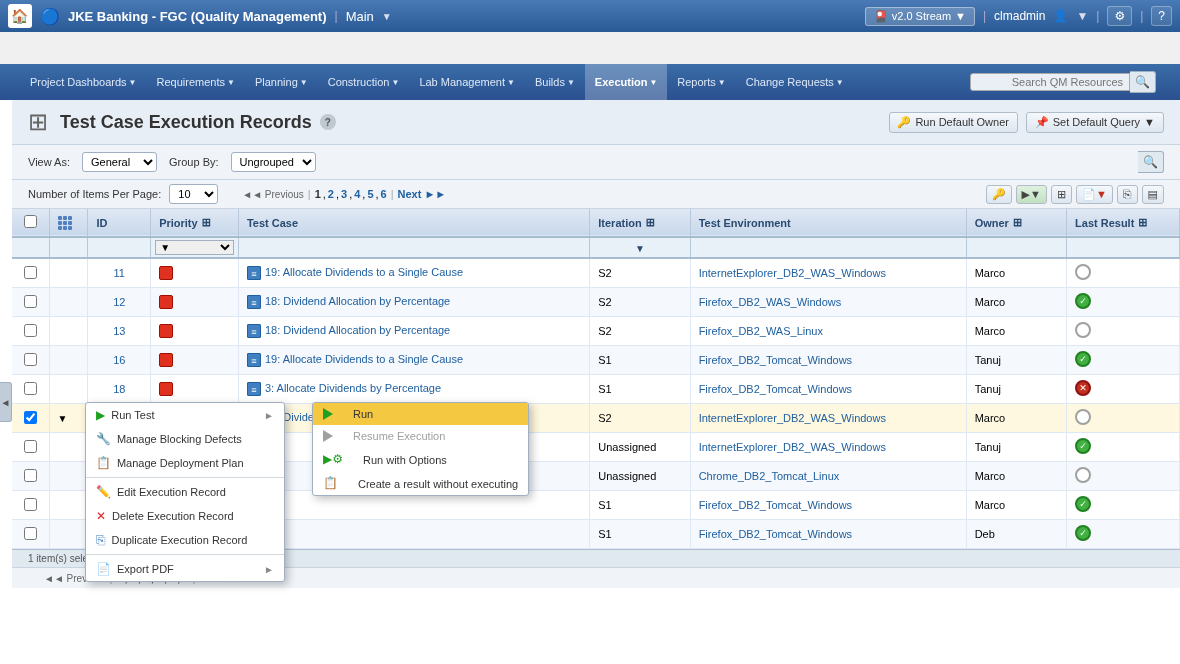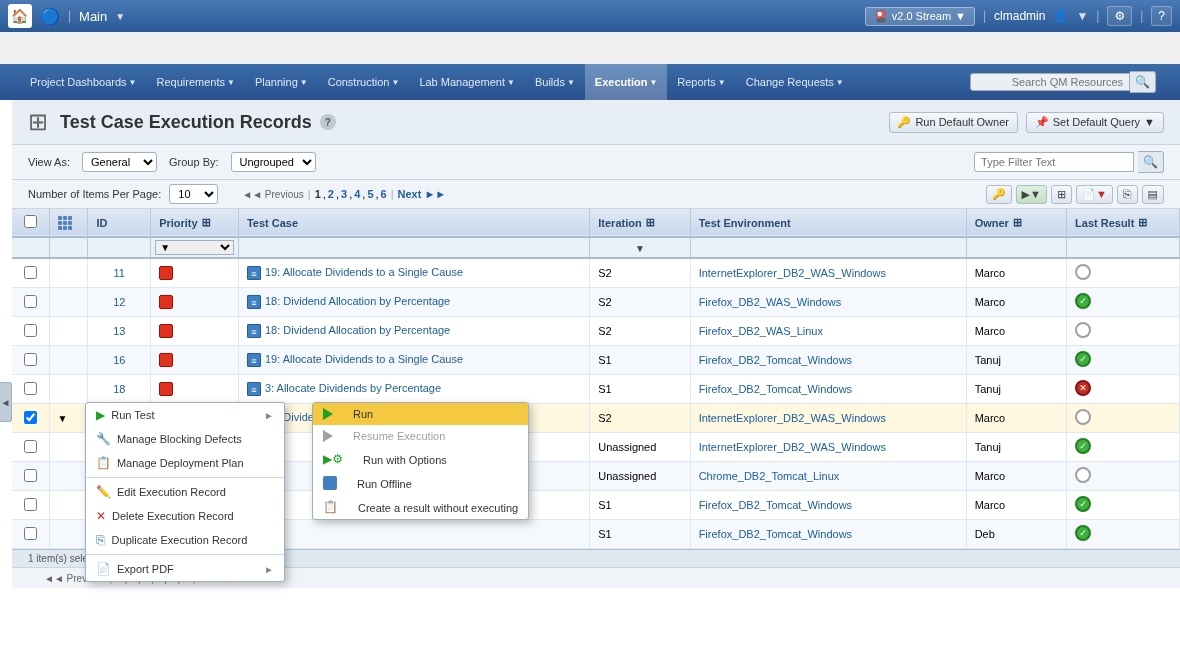--- a/index.html
+++ b/index.html
@@ -439,20 +439,21 @@
       background: #5080c0;
       border-radius: 1px;
     }
   </style>
 </head>
 <body>
 
 <div class="title-bar">
   <div class="app-icon">🏠</div>
   <span style="font-size:16px;">🔵</span>
+  <span class="app-name">JKE Banking - FGC (Quality Management)</span>
   <span style="color:#aac;">|</span>
   <span style="font-size:13px; color:white;">Main</span>
   <span style="font-size:10px; cursor:pointer; color:#dde;">▼</span>
   <div class="right-controls">
     <div class="stream-badge">
       <span>🎴</span>
       <span>v2.0 Stream</span>
       <span>▼</span>
     </div>
     <span style="color:#aac;">|</span>
@@ -540,21 +541,20 @@
         <option>Detailed</option>
       </select>
       <label>Group By:</label>
       <select>
         <option>Ungrouped</option>
         <option>Priority</option>
         <option>Owner</option>
         <option>Iteration</option>
       </select>
       <div class="toolbar-right">
-        <input type="text" class="filter-input" placeholder="Type Filter Text" style="">
         <div class="filter-btn">🔍</div>
       </div>
     </div>
 
     <div class="pagination-bar">
       <label>Number of Items Per Page:</label>
       <select>
         <option>10</option>
         <option>25</option>
         <option>50</option>
@@ -882,22 +882,18 @@
     </div>
     <div class="submenu-item disabled">
       <span style="display:inline-block;width:0;height:0;border-style:solid;border-width:6px 0 6px 10px;border-color:transparent transparent transparent #a0a0a0;"></span>
       <span>Resume Execution</span>
     </div>
     <div class="submenu-item">
       <span style="font-size:12px; color:#20a020;">▶⚙</span>
       <span>Run with Options</span>
     </div>
     <div class="submenu-item">
-      <span style="display:inline-block; width:14px; height:14px; background:#4080c0; border-radius:2px;"></span>
-      <span>Run Offline</span>
-    </div>
-    <div class="submenu-item">
       <span style="font-size:12px; color:#4080c0;">📋</span>
       <span>Create a result without executing</span>
     </div>
   </div>
 
 </div>
 
 </body></html>

